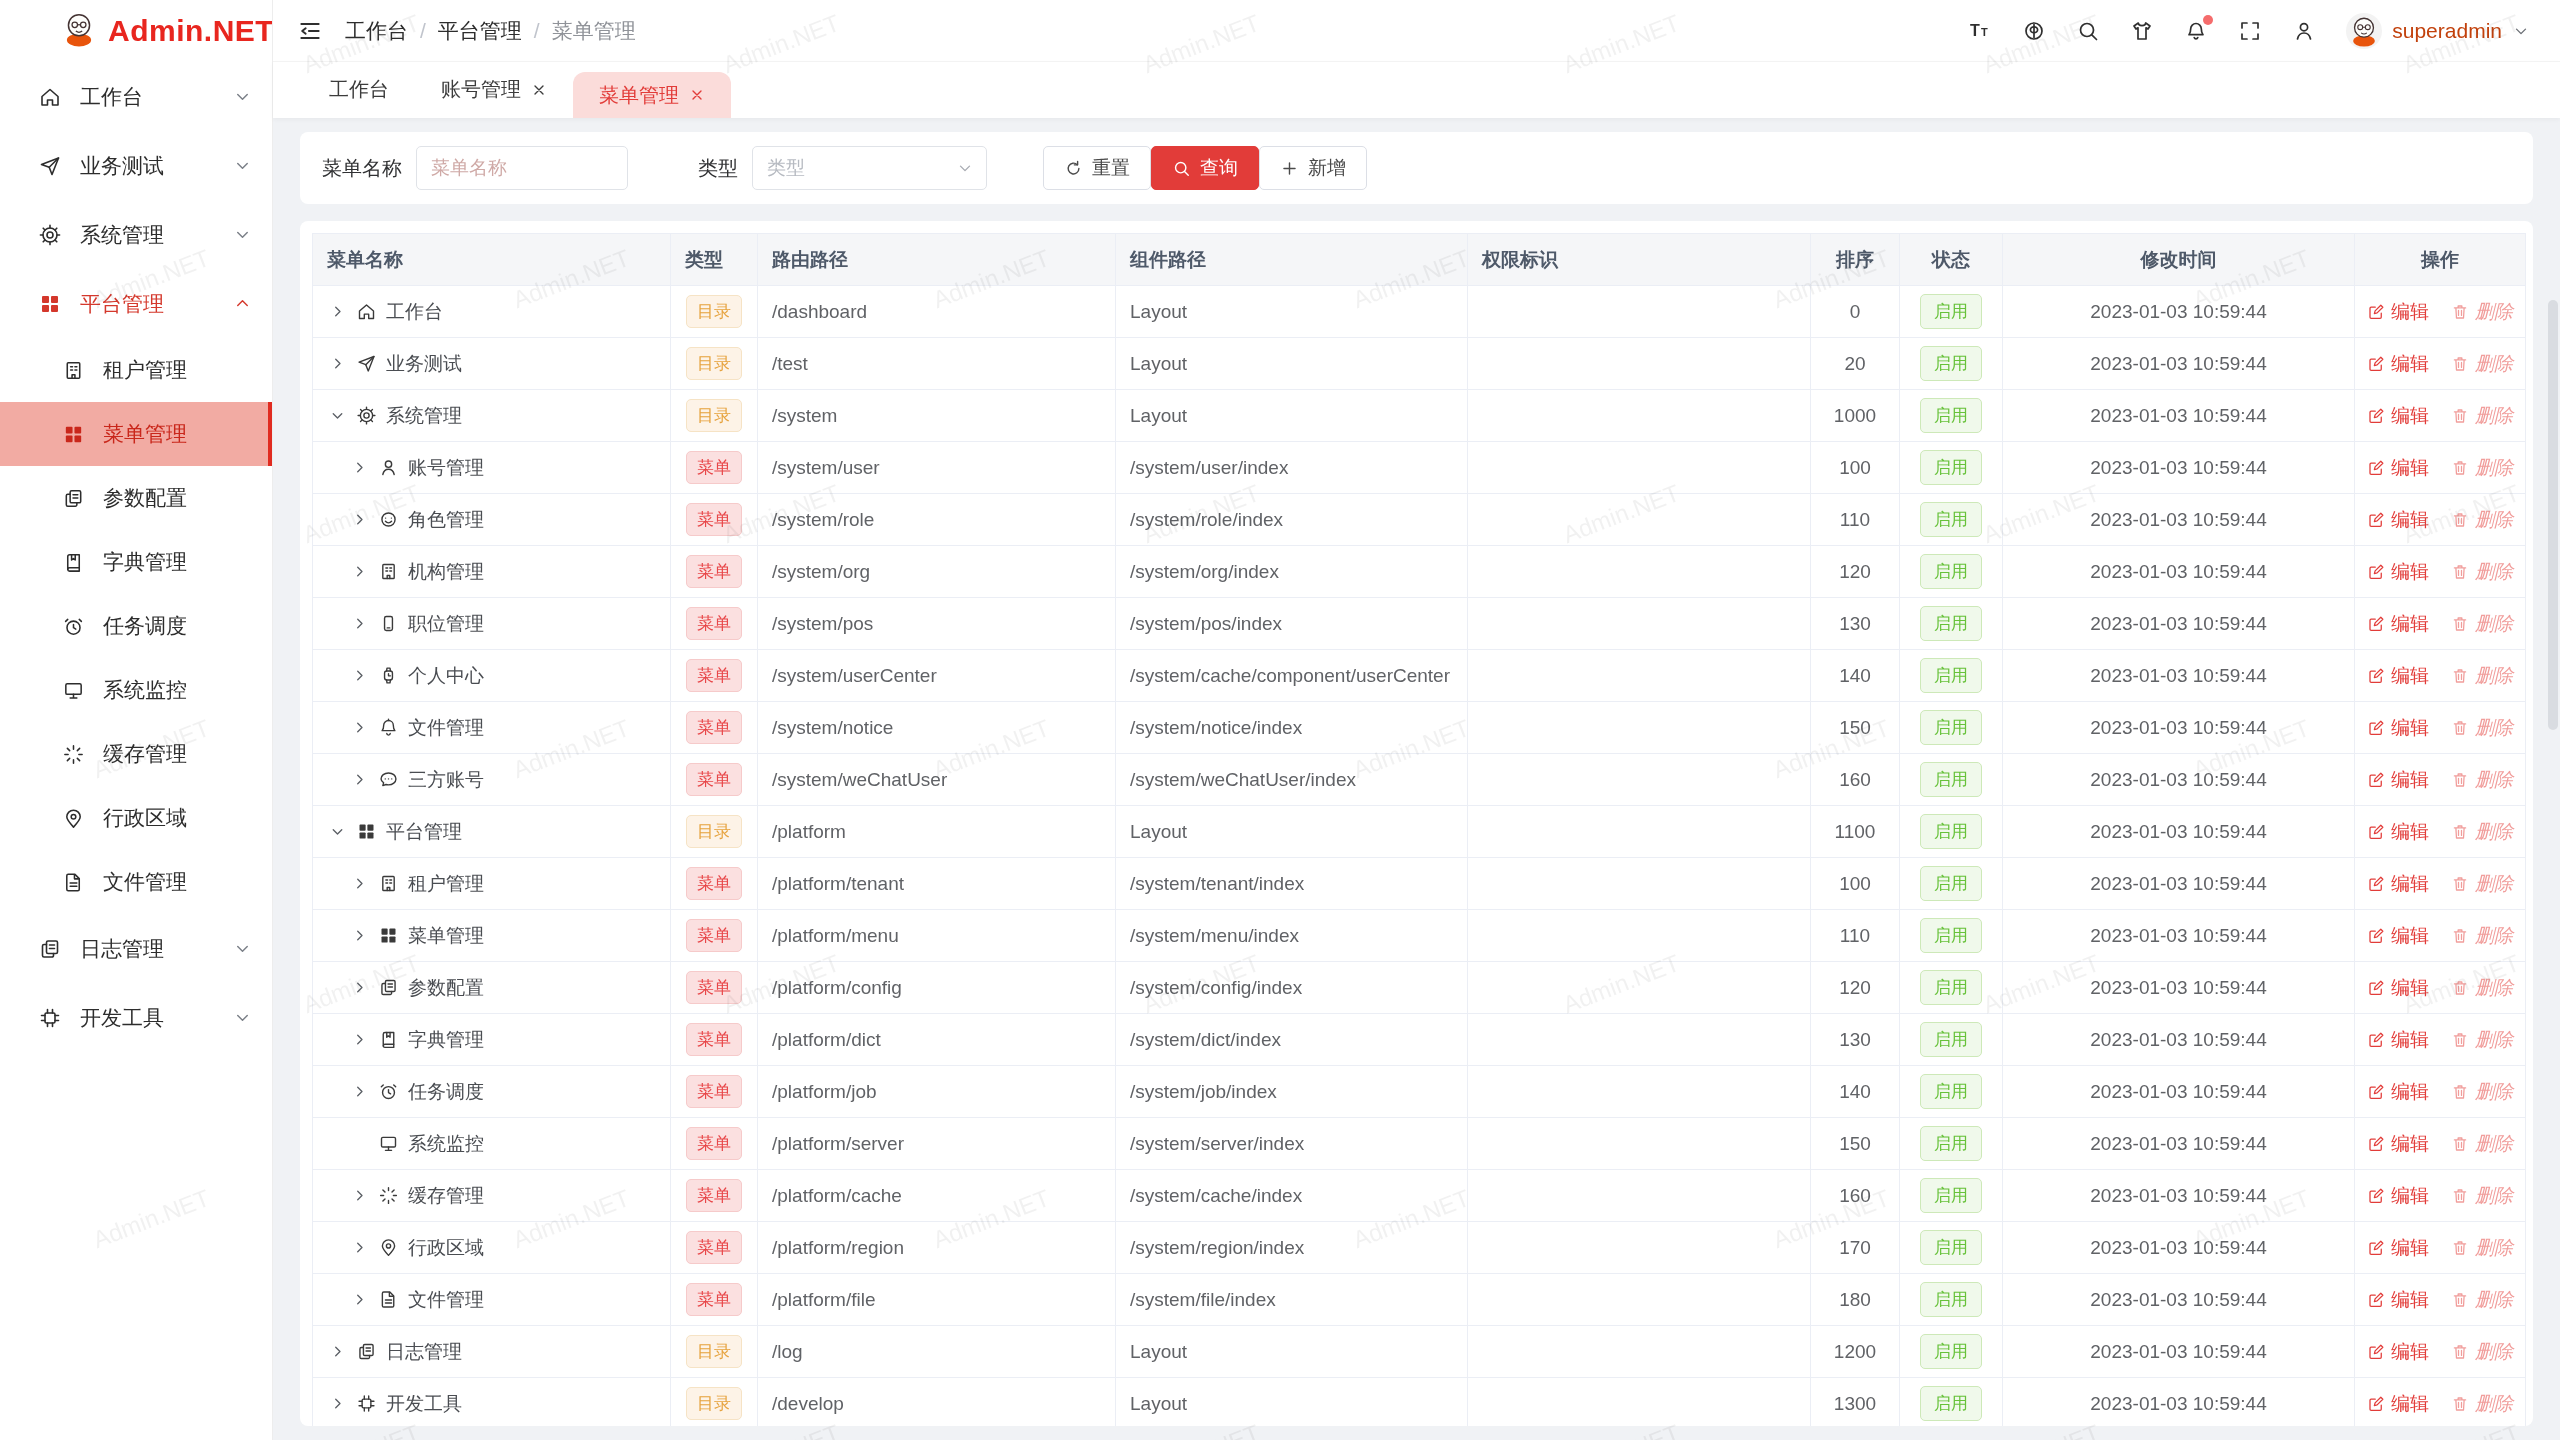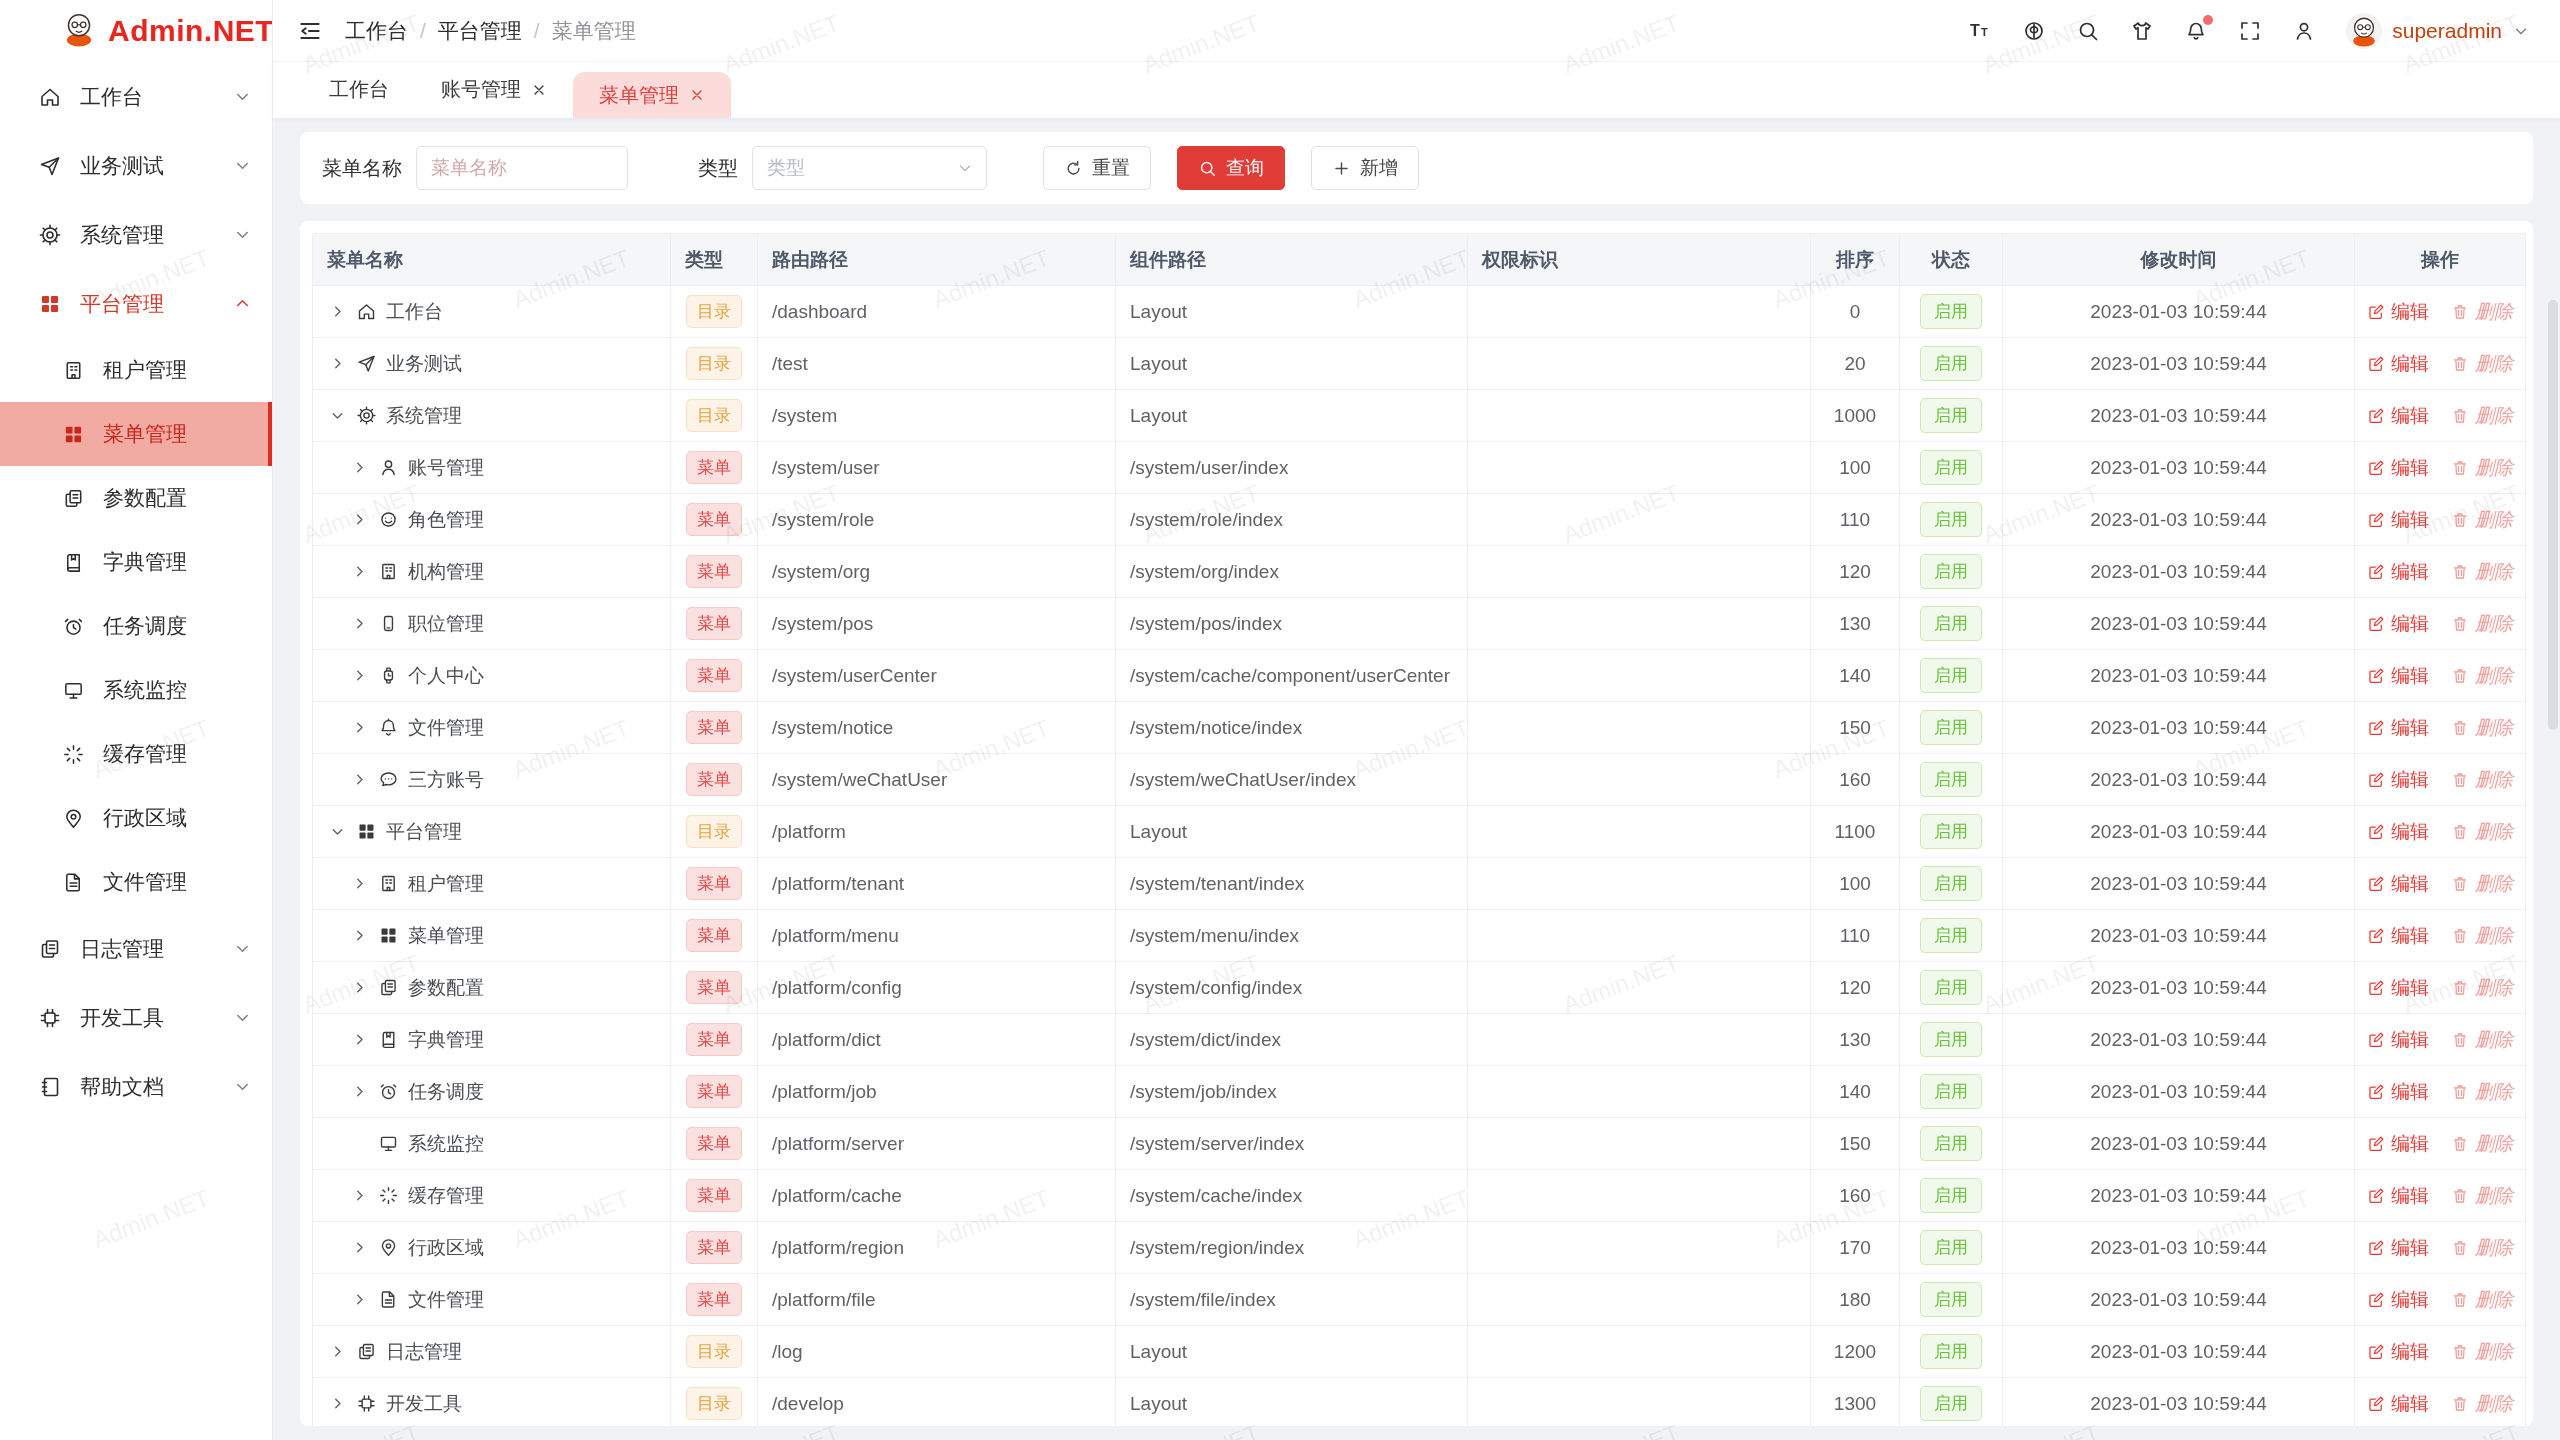--- a/index.html
+++ b/index.html
@@ -52,21 +52,21 @@
   
   .content { flex:1; padding:14px 27px 0 27px; overflow:hidden; }
   .filter-card { background:#fff; border-radius:8px; height:72px; display:flex; align-items:center; padding:0 22px; }
   .f-label { font-size:20px; color:#303133; margin-right:14px; }
   .f-input { width:212px; height:44px; border:1px solid #e0e3e8; border-radius:5px; background:#fff; padding:0 14px; font-size:19px; font-family:inherit; color:#606266; }
   .f-input::placeholder { color:#cfa9a6; }
   .f-select { width:235px; height:44px; border:1px solid #e0e3e8; border-radius:5px; background:#fff; display:flex; align-items:center; justify-content:space-between; padding:0 12px 0 14px; margin-right:56px; cursor:pointer; }
   .f-select .sel-ph { font-size:19px; color:#b6bac1; }
   .f-select svg { color:#a8abb2; }
   .btn { height:44px; display:flex; align-items:center; gap:9px; border:1px solid #dcdfe6; background:#fff; border-radius:5px; padding:0 20px; font-size:19px; color:#4a4a4a; cursor:pointer; font-family:inherit; }
-  .btn + .btn { margin-left:26px; }
+  .btn + .btn { }
   .btn.primary { background:#e23c39; border-color:#e23c39; color:#fff; }
 
   .table-card { margin-top:17px; background:#fff; border-radius:8px; padding:12px 12px 0 12px; height:1205px; overflow:hidden; }
   table { width:100%; border-collapse:collapse; table-layout:fixed; }
   th, td { border:1px solid #ebeef5; padding:0 14px; height:52px; font-size:19px; color:#606266; overflow:hidden; white-space:nowrap; }
   thead th { background:#f5f6f8; color:#4e5969; font-weight:bold; height:52px; text-align:left; }
   th.c, td.c { text-align:center; }
   .tree-cell { display:flex; align-items:center; gap:9px; }
   .tree-arrow { width:20px; display:flex; justify-content:center; color:#5f6playbook368; color:#5c6066; flex-shrink:0; }
   .row-icon { display:flex; color:#3a3a3a; flex-shrink:0; }
@@ -267,34 +267,20 @@
           </span>
         </div>
         <div class="nav-item">
           <span class="nav-ic">
             <svg class="ic" width="24" height="24" viewBox="0 0 24 24" fill="none" stroke="currentColor" stroke-width="1.6" stroke-linecap="round" stroke-linejoin="round">
               <rect x="7" y="7" width="10" height="10" rx="1.5"></rect>
               <path d="M9.5 3.5V7M14.5 3.5V7M9.5 17v3.5M14.5 17v3.5M3.5 9.5H7M3.5 14.5H7M17 9.5h3.5M17 14.5h3.5"></path>
             </svg>
           </span>
           <span class="nav-label">开发工具</span>
-          <span class="nav-chev">
-            <svg class="ic" width="19" height="19" viewBox="0 0 24 24" fill="none" stroke="currentColor" stroke-width="1.8" stroke-linecap="round" stroke-linejoin="round">
-              <path d="M6 9.5l6 6 6-6"></path>
-            </svg>
-          </span>
-        </div>
-        <div class="nav-item">
-          <span class="nav-ic">
-            <svg class="ic" width="24" height="24" viewBox="0 0 24 24" fill="none" stroke="currentColor" stroke-width="1.6" stroke-linecap="round" stroke-linejoin="round">
-              <rect x="6.5" y="3.5" width="13" height="17" rx="1.5"></rect>
-              <path d="M4.5 7.5h4M4.5 12h4M4.5 16.5h4"></path>
-            </svg>
-          </span>
-          <span class="nav-label">帮助文档</span>
           <span class="nav-chev">
             <svg class="ic" width="19" height="19" viewBox="0 0 24 24" fill="none" stroke="currentColor" stroke-width="1.8" stroke-linecap="round" stroke-linejoin="round">
               <path d="M6 9.5l6 6 6-6"></path>
             </svg>
           </span>
         </div>
       </nav>
   </aside>
 
   <div class="main">

